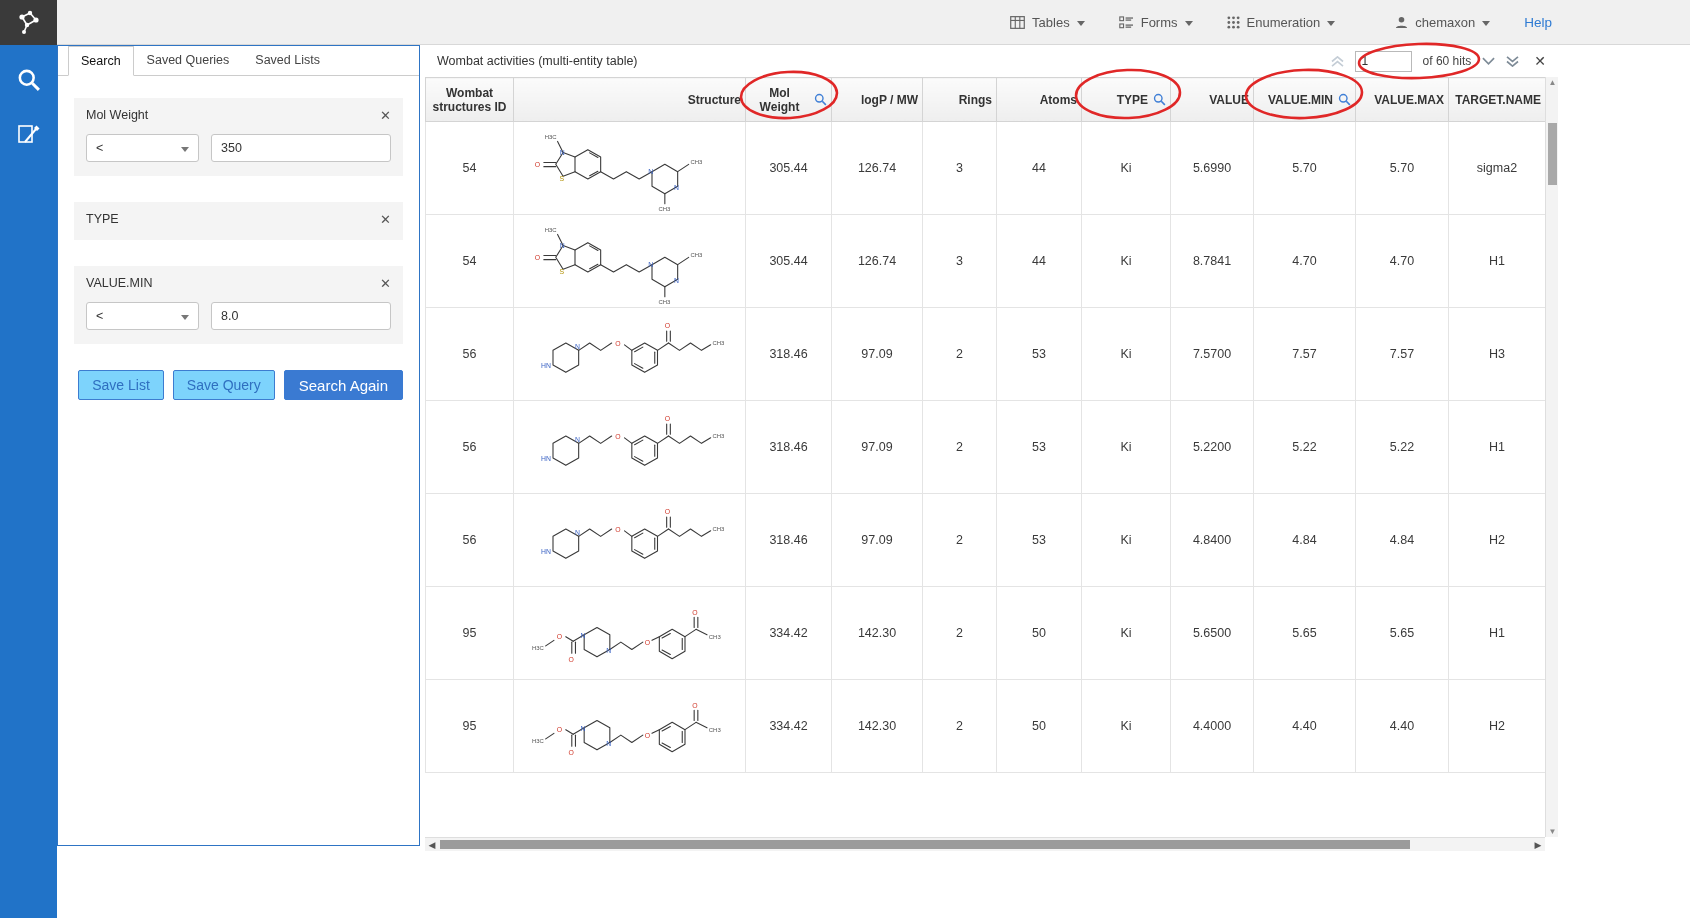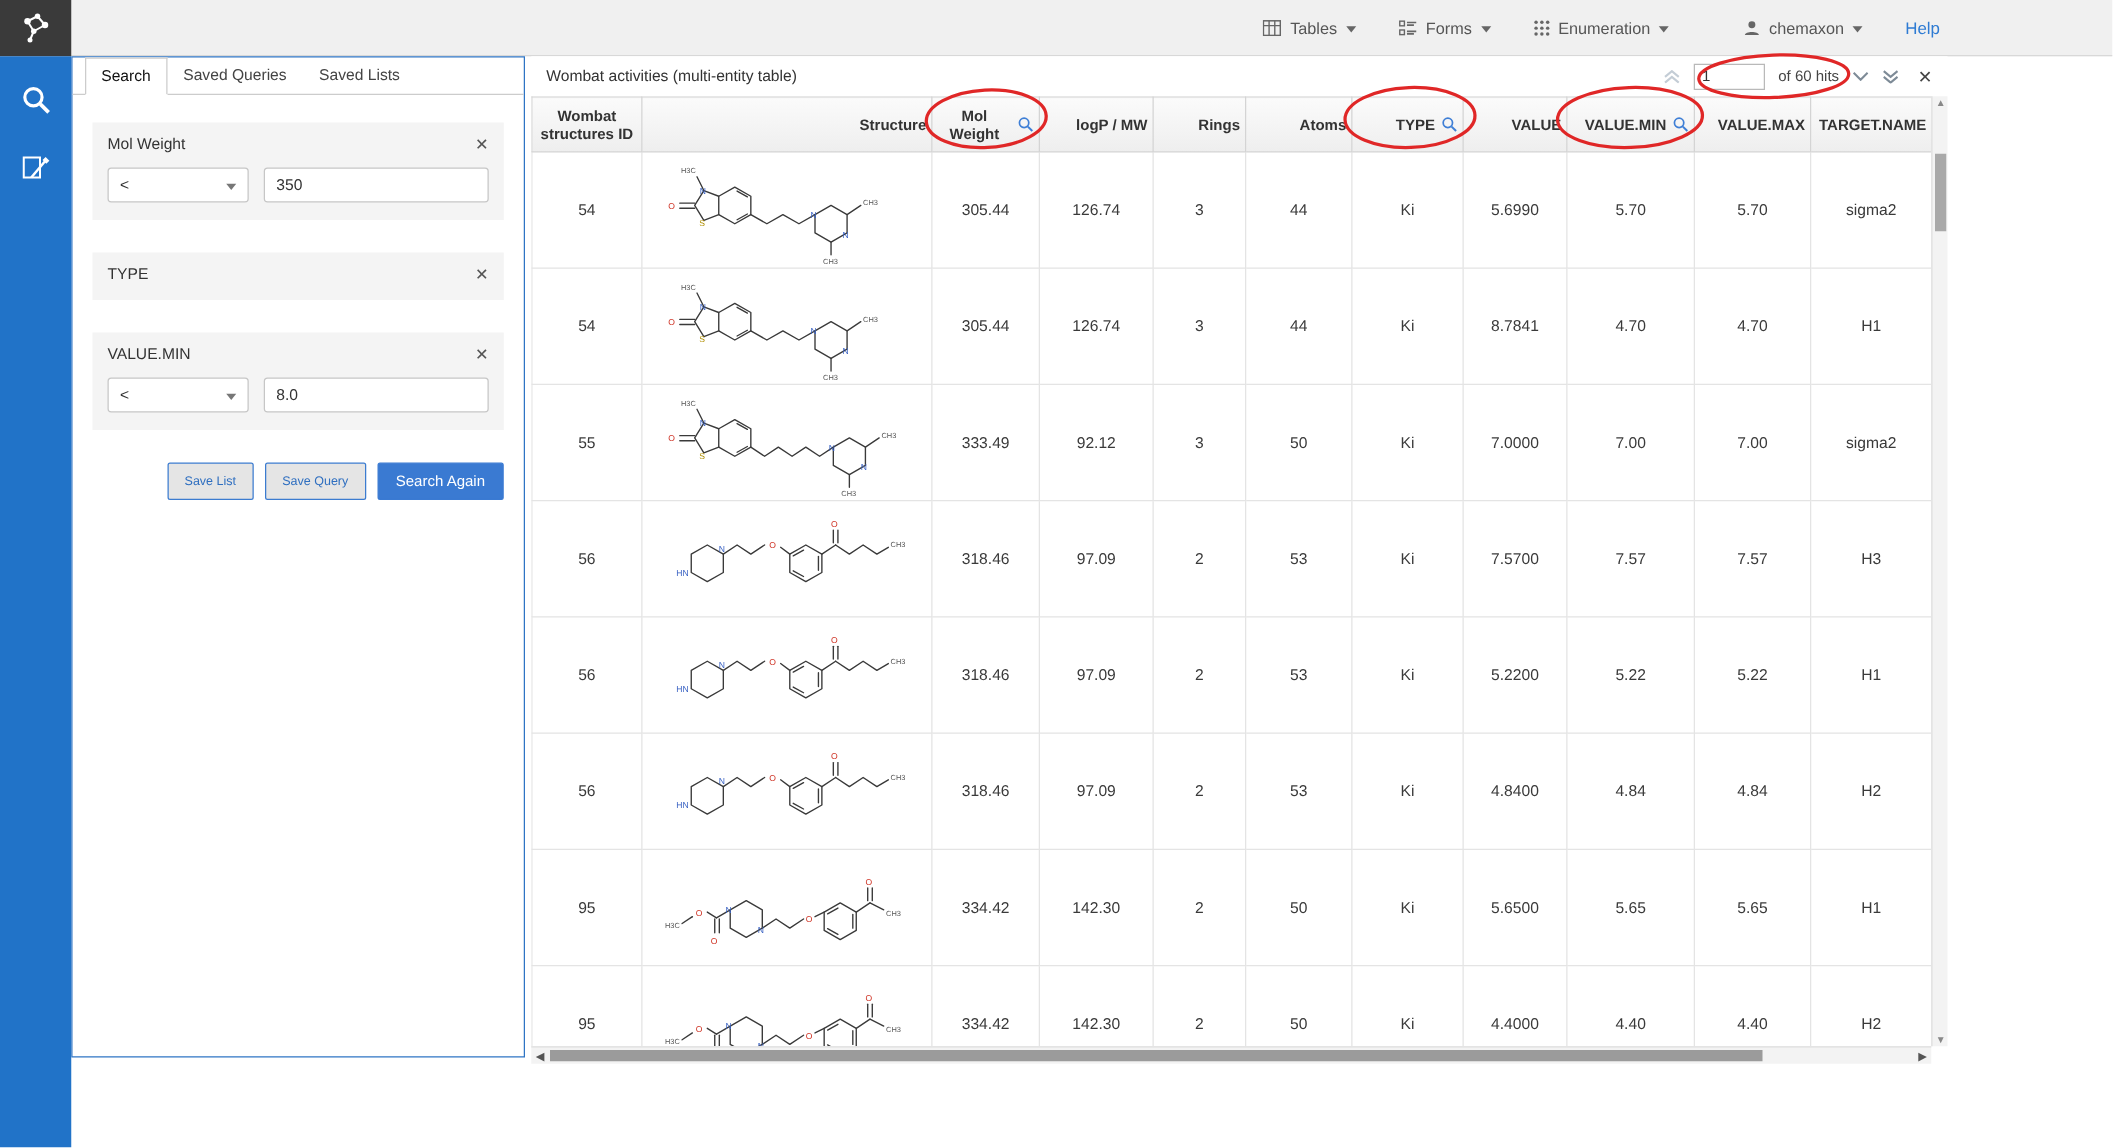--- a/index.html
+++ b/index.html
@@ -43,22 +43,22 @@
   .filter-label { font-size:12.5px; color:#333; }
   .filter-close { font-size:13px; color:#555; cursor:pointer; line-height:1; }
   .filter-controls { display:flex; gap:12px; margin-top:12px; }
   .select { width:113px; height:28px; background:#fff; border:1px solid #c6c6c6; border-radius:3px;
     display:flex; align-items:center; padding:0 9px; font-size:12.5px; color:#333; cursor:pointer; }
   .select .caret { margin-left:auto; border-top-color:#777; }
   .filter-input { flex:1; height:28px; border:1px solid #c6c6c6; border-radius:3px; padding:0 9px;
     font-size:12.5px; color:#333; font-family:inherit; min-width:0; }
   .sp-buttons { display:flex; justify-content:flex-end; gap:9px; margin-top:6px; }
   button { font-family:inherit; cursor:pointer; }
-  .btn-outline { height:30px; padding:0 13px; background:#e5e5e5; border:1px solid #3c7cd0; color:#2f6fc0; font-size:10px; border-radius:2px; }
-  .btn-primary { height:30px; padding:0 14px; background:#3a7ad2; border:1px solid #3a7ad2; color:#fff; font-size:12px; border-radius:2px; }
+  .btn-outline { height:30px; padding:0 13px; background:#7dd3fc; border:1px solid #3c7cd0; color:#2f6fc0; font-size:14px; border-radius:2px; }
+  .btn-primary { height:30px; padding:0 14px; background:#3a7ad2; border:1px solid #3a7ad2; color:#fff; font-size:15px; border-radius:2px; }
 
   
   .grid-panel { position:absolute; left:425px; top:45px; width:1133px; height:806px; background:#fff; }
   .gp-header { height:32px; display:flex; align-items:center; padding:0 12px; }
   .gp-title { font-size:12.5px; color:#333; }
   .gp-controls { margin-left:auto; display:flex; align-items:center; gap:11px; }
   .gp-controls svg { cursor:pointer; flex:none; }
   .ic-dchev-up { width:13px; height:11px; color:#c4cdd6; }
   .ic-chev-down { width:13px; height:8px; color:#7e8b97; }
   .ic-dchev-down { width:13px; height:11px; color:#7e8b97; }
@@ -503,37 +503,20 @@
           <td>126.74</td>
           <td>3</td>
           <td>44</td>
           <td>Ki</td>
           <td>8.7841</td>
           <td>4.70</td>
           <td>4.70</td>
           <td>H1</td>
         </tr>
         <tr>
-          <td>55</td>
-          <td>
-              <svg class="mol" viewBox="0 0 220 96">
-                <use href="#m55"></use>
-              </svg>
-            </td>
-          <td>333.49</td>
-          <td>92.12</td>
-          <td>3</td>
-          <td>50</td>
-          <td>Ki</td>
-          <td>7.0000</td>
-          <td>7.00</td>
-          <td>7.00</td>
-          <td>sigma2</td>
-        </tr>
-        <tr>
           <td>56</td>
           <td>
               <svg class="mol" viewBox="0 0 220 96">
                 <use href="#m56"></use>
               </svg>
             </td>
           <td>318.46</td>
           <td>97.09</td>
           <td>2</td>
           <td>53</td>

